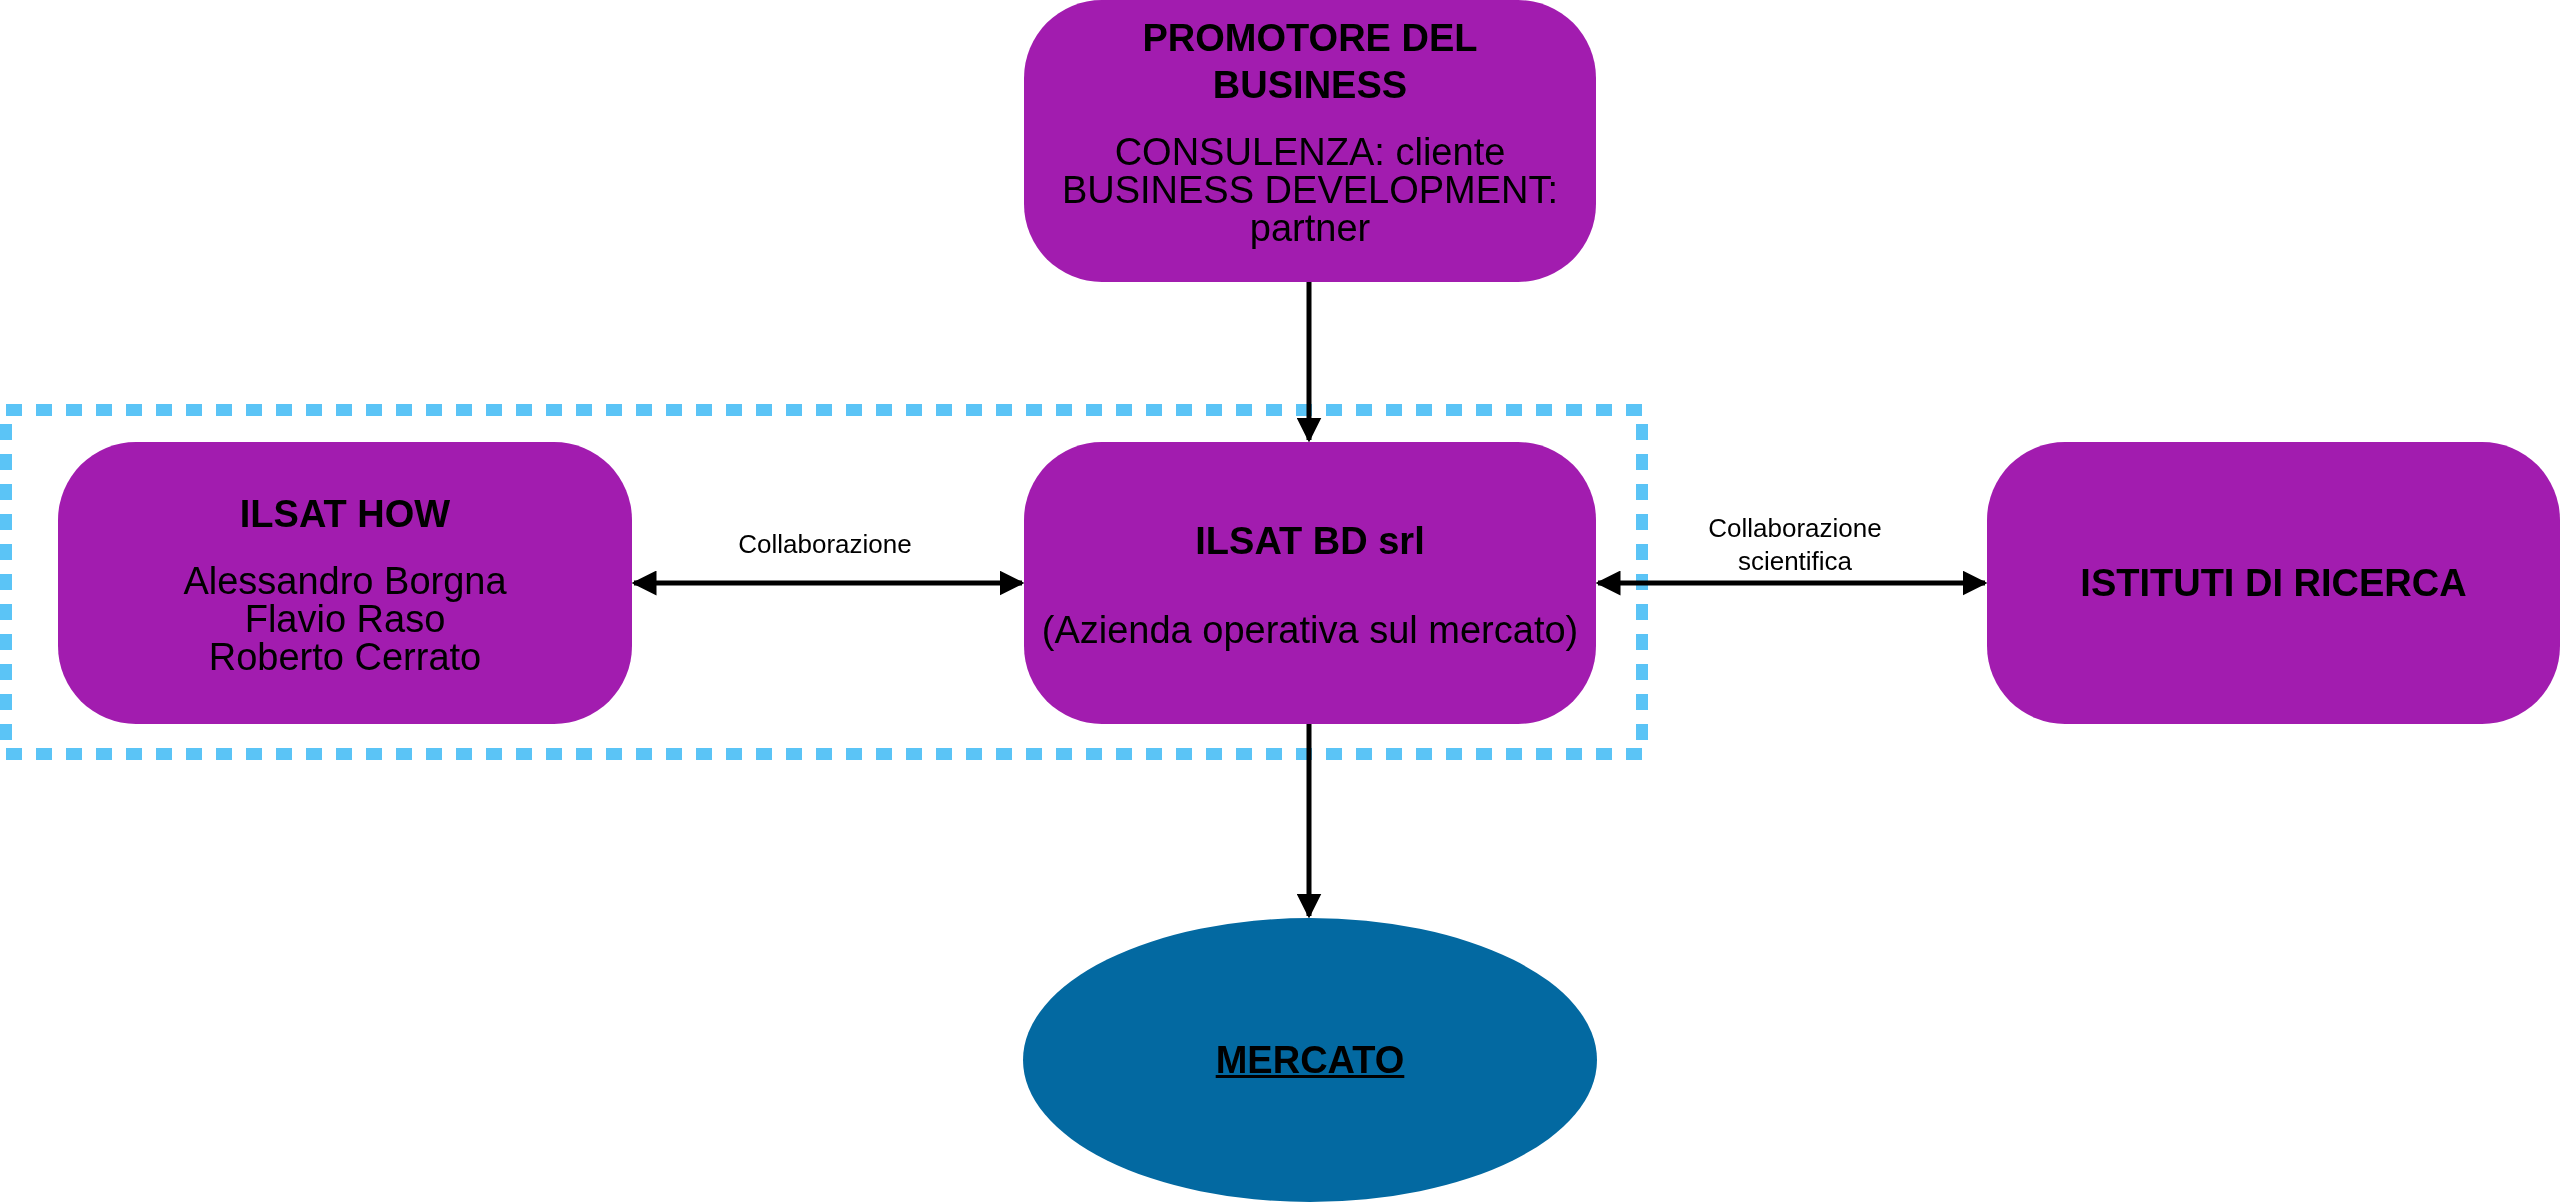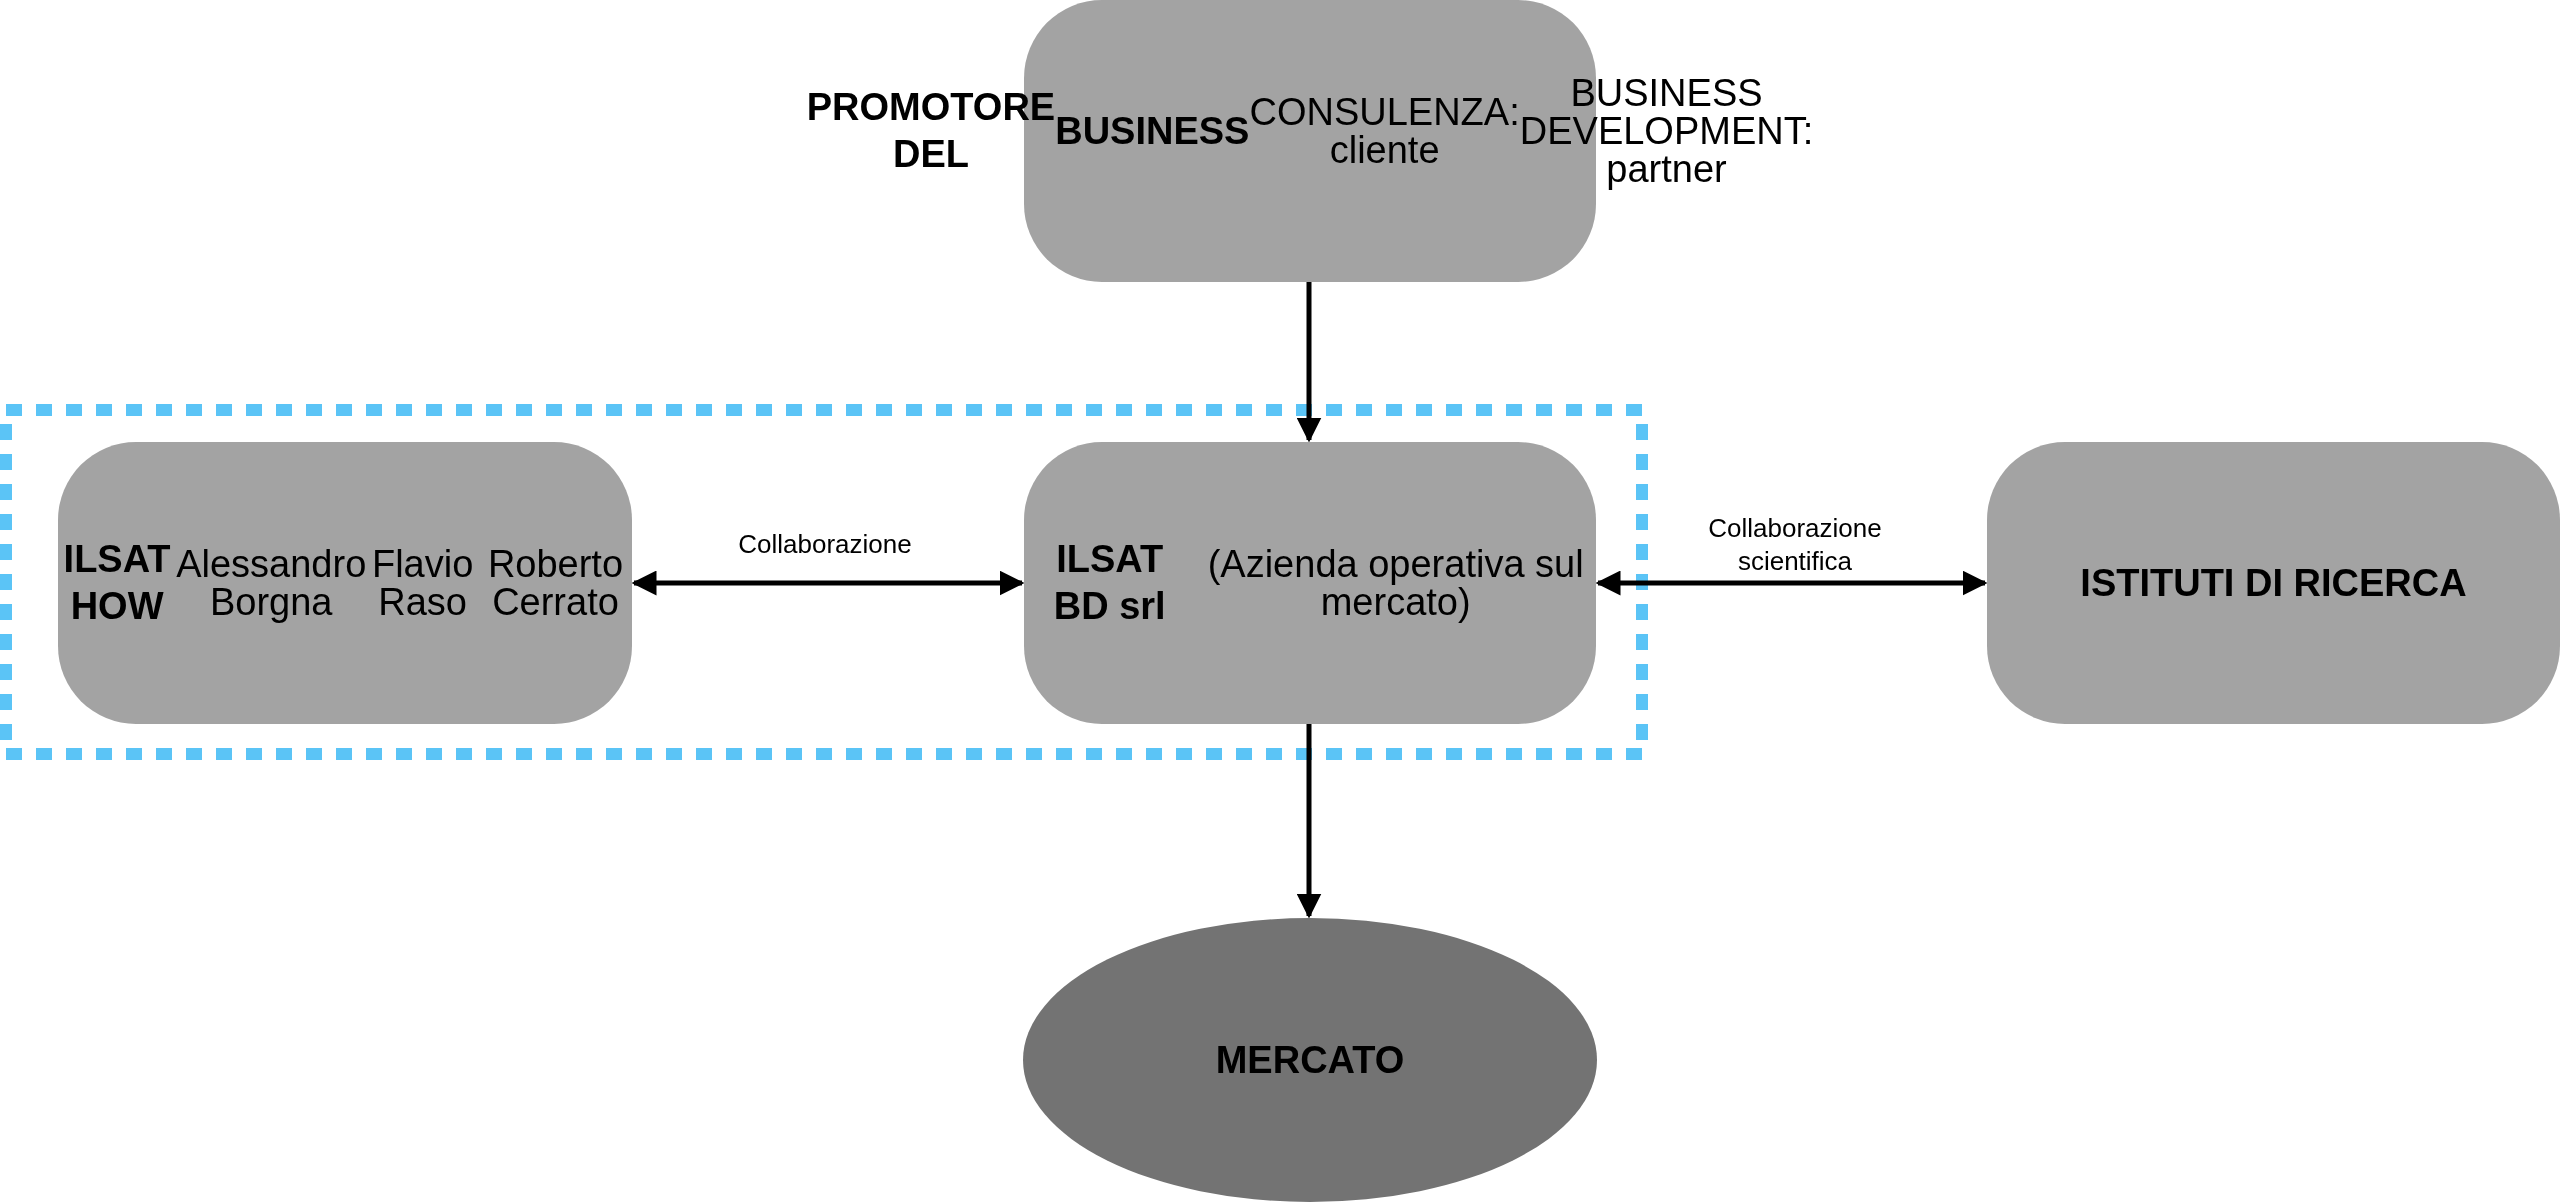--- a/index.html
+++ b/index.html
@@ -1,29 +1,29 @@
 <!DOCTYPE html>
 <html><head>
 <meta charset="utf-8">
 <style>
   html, body { margin: 0; padding: 0; background: #ffffff; }
   body { width: 2560px; height: 1203px; position: relative; overflow: hidden;
          font-family: "Liberation Sans", "DejaVu Sans", sans-serif; color: #000; }
-  .node { position: absolute; background: #a3a3a3; border-radius: 78px;
-          display: flex; align-items: center; justify-content: center;
+  .node { position: absolute; background: #a21caf; border-radius: 78px;
+          display: flex; flex-direction: column; align-items: center; justify-content: center;
           text-align: center; box-sizing: border-box; }
   .title { font-weight: bold; font-size: 38px; line-height: 47px; }
   .sub { font-size: 38px; line-height: 38px; }
   .gap { height: 24px; }
   #promotore { left: 1024px; top: 0px; width: 572px; height: 282px; padding-bottom: 20px; }
   #knowhow { left: 58px; top: 442px; width: 574px; height: 282px; }
   #ilsat { left: 1024px; top: 442px; width: 572px; height: 282px; justify-content: center; }
   #istituti { left: 1987px; top: 442px; width: 573px; height: 282px; }
   #mercato { position: absolute; left: 1023px; top: 918px; width: 574px; height: 284px;
-             background: #737373; border-radius: 50%; display: flex; align-items: center; justify-content: center; }
+             background: #0369a1; border-radius: 50%; display: flex; align-items: center; justify-content: center; text-decoration: underline; }
   .edge-label { position: absolute; font-size: 26px; line-height: 33px; text-align: center; }
   #lbl-collab { left: 700px; top: 528px; width: 250px; }
   #lbl-collab-sci { left: 1660px; top: 512px; width: 270px; }
   svg#overlay { position: absolute; left: 0; top: 0; }
 </style>
 </head>
 <body>
 
 <svg id="overlay" width="2560" height="1203">
   <defs>

